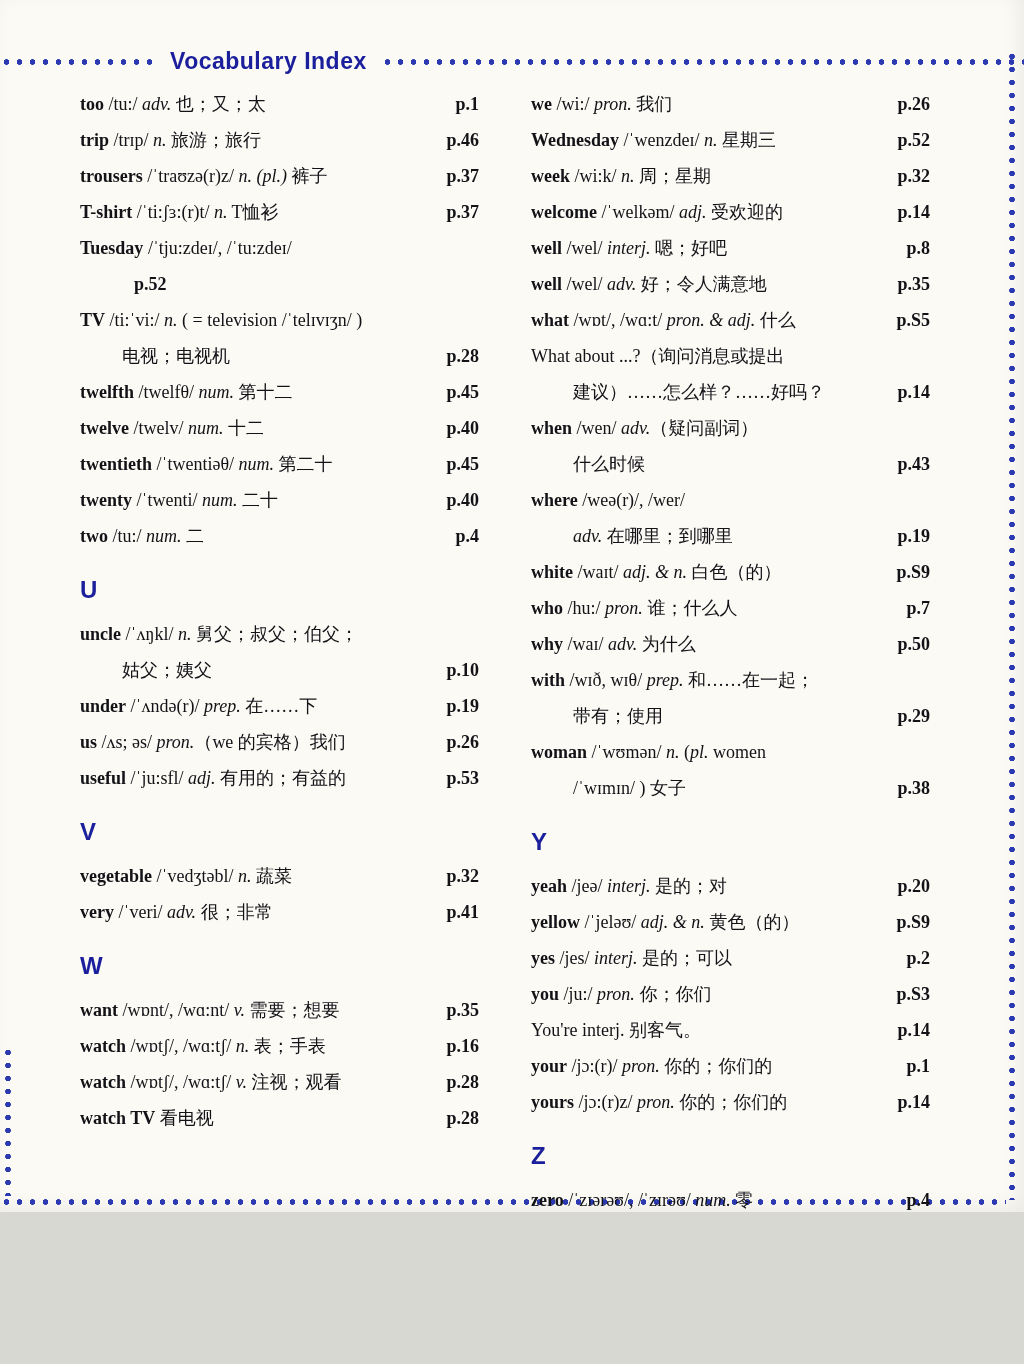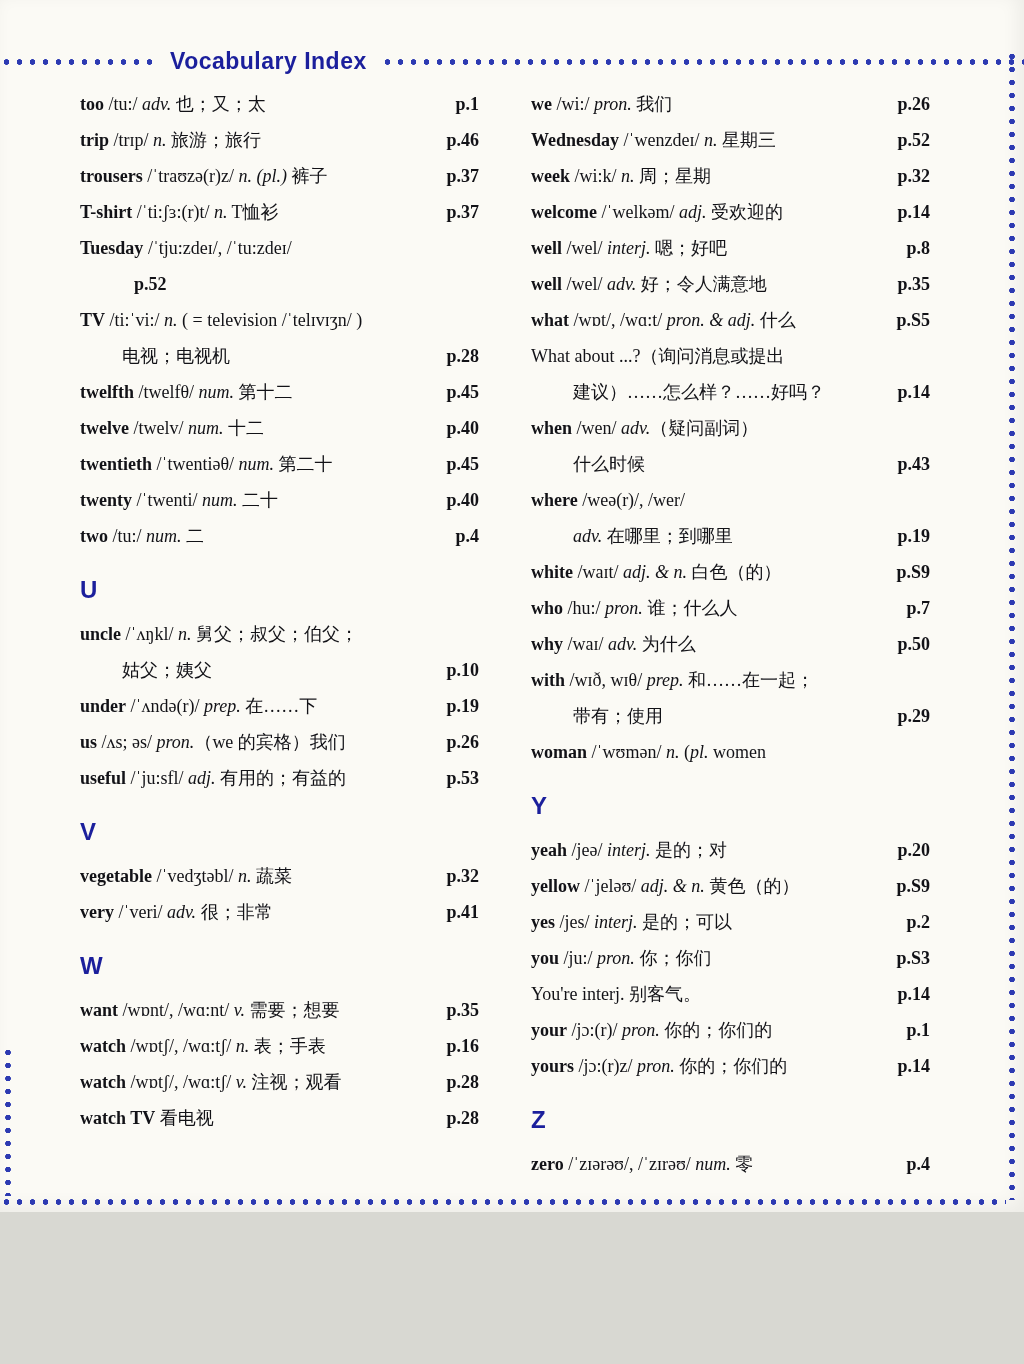--- a/index.html
+++ b/index.html
@@ -332,20 +332,24 @@
           </div>
           <div class="line indent">
             <span class="text"><span class="seg-n">带有；使用</span></span>
             <span class="pageref">p.29</span>
           </div>
         </div>
         <div class="entry">
           <div class="line">
             <span class="text"><span class="seg-b">woman</span><span class="seg-n"> /ˈwʊmən/ </span><span class="seg-i">n.</span><span class="seg-n"> (</span><span class="seg-i">pl.</span><span class="seg-n"> women</span></span>
           </div>
+          <div class="line indent">
+            <span class="text"><span class="seg-n">/ˈwɪmɪn/ ) 女子</span></span>
+            <span class="pageref">p.38</span>
+          </div>
         </div>
         <div class="letter">Y</div>
         <div class="entry">
           <div class="line">
             <span class="text"><span class="seg-b">yeah</span><span class="seg-n"> /jeə/ </span><span class="seg-i">interj.</span><span class="seg-n"> 是的；对</span></span>
             <span class="pageref">p.20</span>
           </div>
         </div>
         <div class="entry">
           <div class="line">

